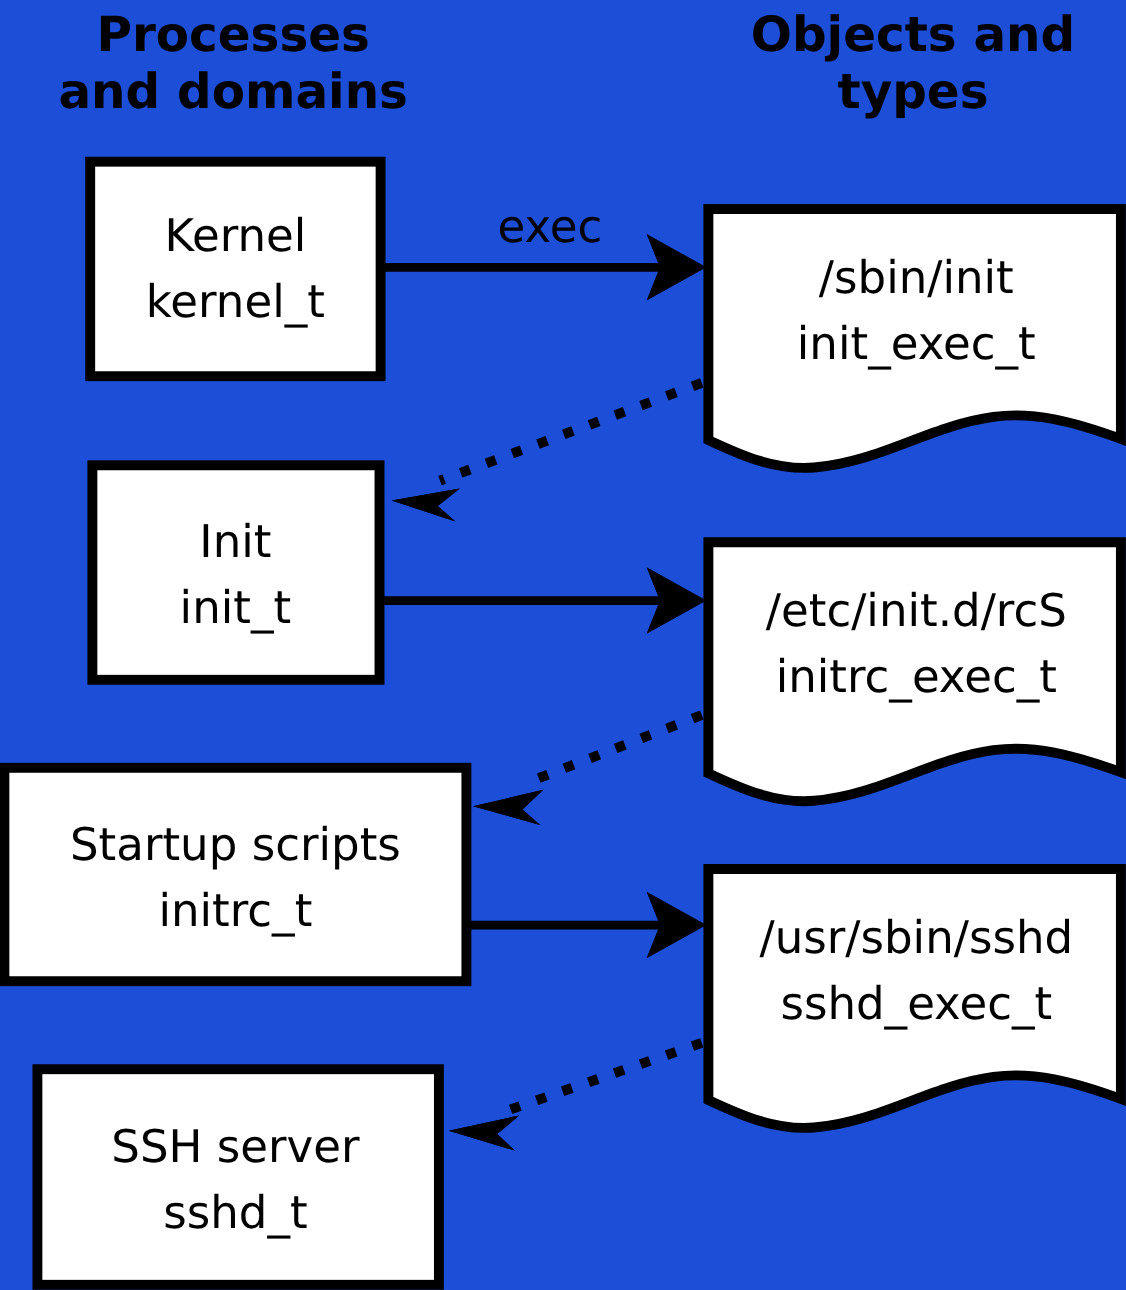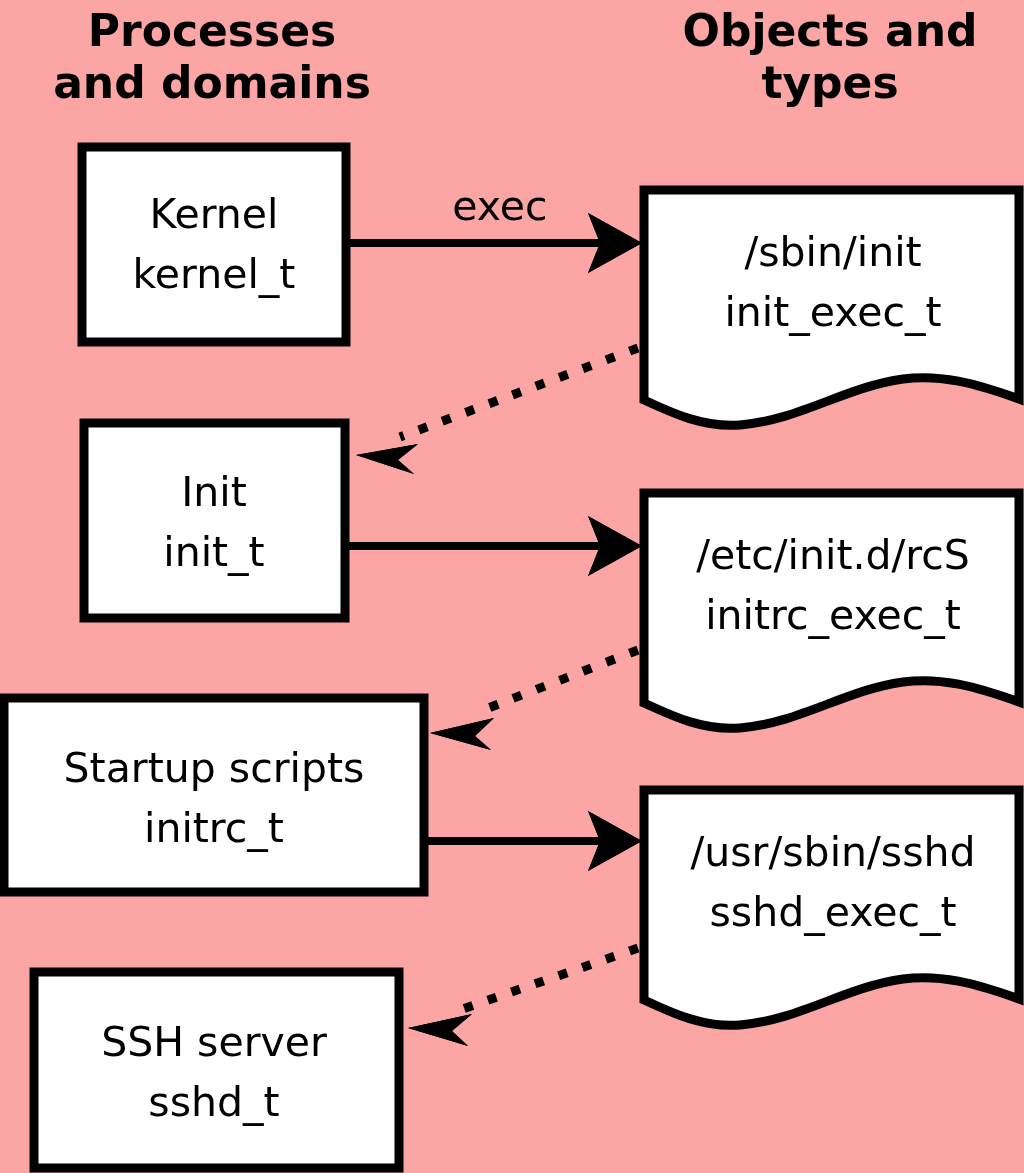--- a/index.html
+++ b/index.html
@@ -7,21 +7,21 @@
     padding: 0;
     background: #ffffff;
   }
   body {
     font-family: "DejaVu Sans", "Liberation Sans", sans-serif;
   }
   #diagram-root {
     position: relative;
     width: 1024px;
     height: 1173px;
-    background: #fca5a5;
+    background: #1d4ed8;
     overflow: hidden;
   }
   svg#diagram-svg {
     position: absolute;
     top: 0;
     left: 0;
     width: 1024px;
     height: 1173px;
     display: block;
   }

